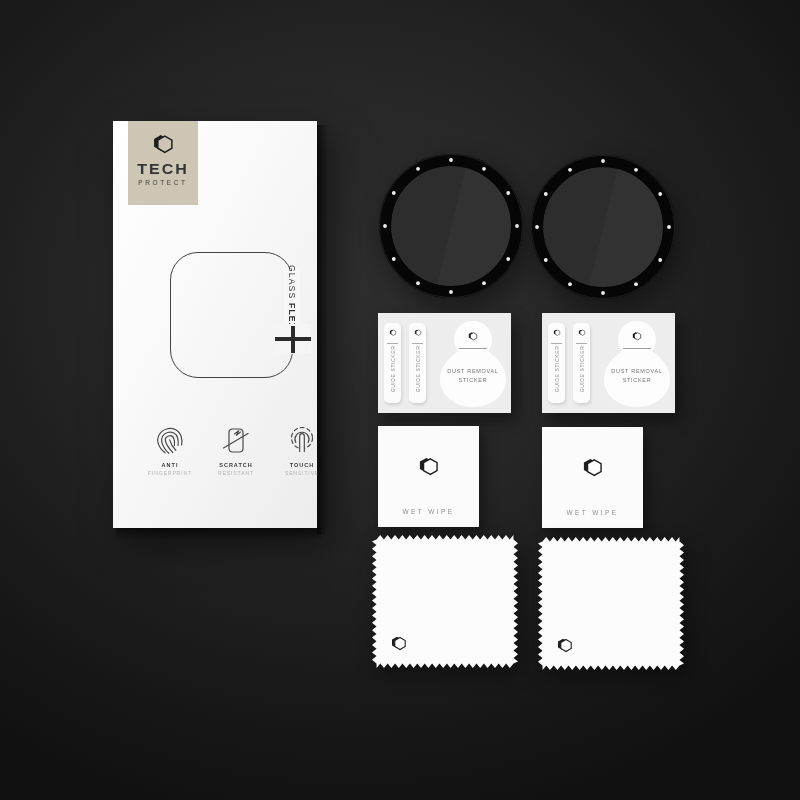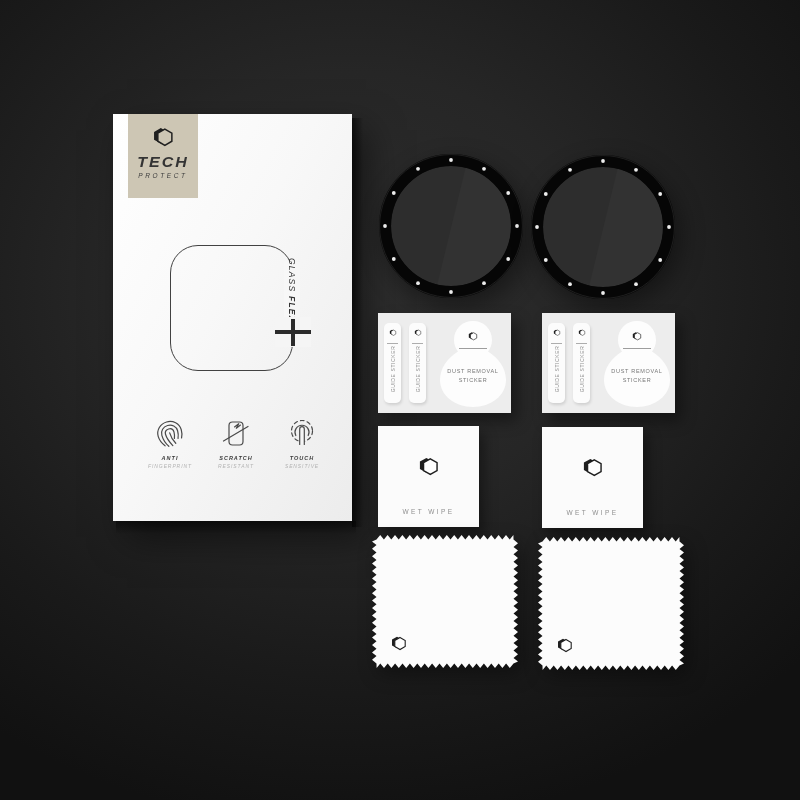--- a/index.html
+++ b/index.html
@@ -1,22 +1,22 @@
 <!DOCTYPE html>
 <html><head>
 <meta charset="utf-8">
 <style>
   html,body{margin:0;padding:0;background:#000;}
   body{font-family:"Liberation Sans","DejaVu Sans",sans-serif;}
   #canvas{position:relative;width:800px;height:800px;overflow:hidden;
     background:radial-gradient(ellipse 620px 540px at 44% 36%, #2e2e2e 0%, #262626 40%, #1a1a1a 72%, #111111 100%);}
   
-  .box{position:absolute;left:113px;top:114px;width:239px;height:407px;
+  .box{position:absolute;left:113px;top:121px;width:204px;height:407px;
     background:linear-gradient(118deg,#ffffff 0%,#f8f8f8 45%,#ececec 100%);
-    box-shadow:14px 16px 34px rgba(0,0,0,.5);font-style:italic;}
+    box-shadow:14px 16px 34px rgba(0,0,0,.5);}
   .box::after{content:"";position:absolute;top:4px;bottom:-6px;right:-11px;width:11px;
     background:linear-gradient(to right,rgba(0,0,0,.6),rgba(0,0,0,0));}
   .box::before{content:"";position:absolute;left:3px;right:-4px;bottom:-13px;height:13px;
     background:linear-gradient(to bottom,rgba(0,0,0,.5),rgba(0,0,0,0));}
   .brand-badge{position:absolute;left:15px;top:0;width:70px;height:84px;background:#cdc6b4;--logo-bg:#cdc6b4;
     display:flex;flex-direction:column;align-items:center;padding-top:9px;box-sizing:border-box;}
   .brand-top{font-size:16px;font-weight:700;letter-spacing:2px;color:#343434;margin-top:3px;transform:scaleY(.92);}
   .brand-bottom{font-size:6.5px;font-weight:400;letter-spacing:2.6px;color:#3c3c3c;margin-top:1px;}
   .frame{position:absolute;left:57px;top:131px;width:123px;height:126px;border:1.5px solid #424242;border-radius:28px;box-sizing:border-box;}
   .frame-label{position:absolute;left:171px;top:148px;width:16px;height:57px;background:#f7f7f7;

